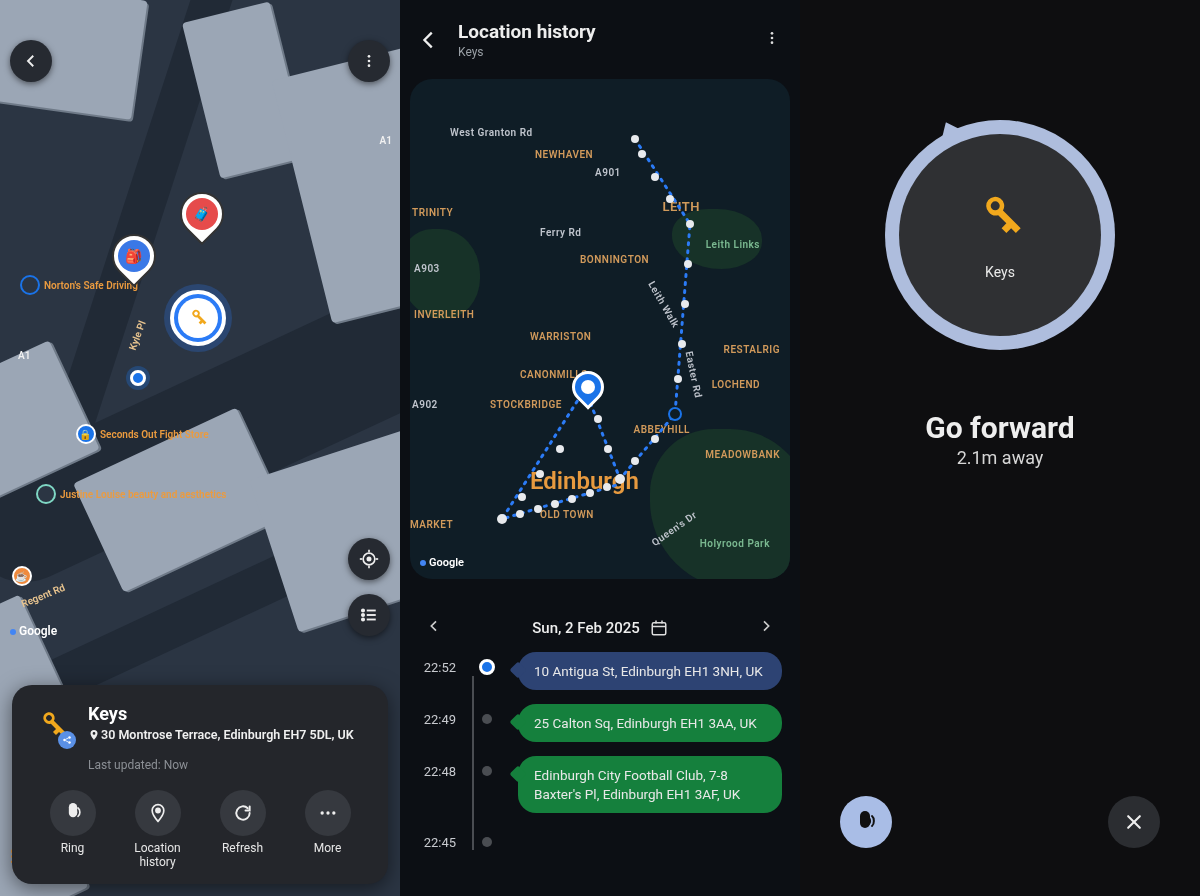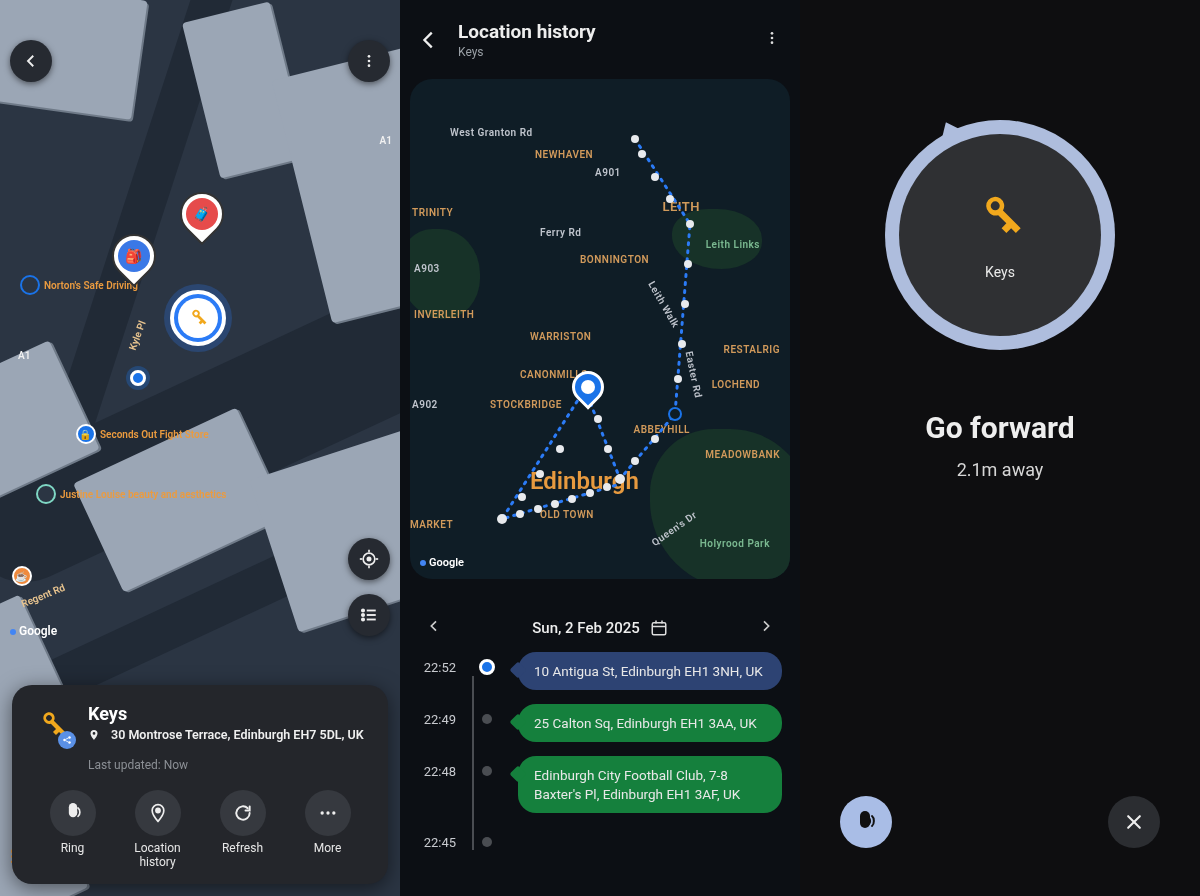--- a/index.html
+++ b/index.html
@@ -33,21 +33,21 @@
   .bluedot { position:absolute; width:16px; height:16px; border-radius:50%; background:#1a73e8; border:3px solid #fff; box-shadow:0 0 0 4px rgba(26,115,232,.3); }
 
   .glogo { position:absolute; left:10px; bottom:258px; display:flex; align-items:center; font-size:12px; font-weight:600; color:#fff; gap:3px; }
   .gdots span{display:inline-block;width:6px;height:6px;border-radius:50%;}
 
   .card { position:absolute; left:12px; right:12px; bottom:12px; background:#24262b; border-radius:20px; padding:18px 18px 14px; box-shadow:0 4px 20px rgba(0,0,0,.5); }
   .cardhead { display:flex; gap:14px; }
   .keyicon { width:44px; height:44px; position:relative; display:flex; align-items:center; justify-content:center; }
   .sharebadge { position:absolute; right:-2px; bottom:-2px; width:18px; height:18px; border-radius:50%; background:#5a90e6; display:flex; align-items:center; justify-content:center; font-size:10px; color:#fff; }
   .cardtitle { font-size:18px; font-weight:700; color:#fff; }
-  .addr { display:flex; align-items:center; gap:11px; font-size:12.5px; font-weight:600; color:#f0f0f0; margin-top:3px; }
+  .addr { display:flex; align-items:center; gap:1px; font-size:12.5px; font-weight:600; color:#f0f0f0; margin-top:3px; }
   .updated { font-size:12px; color:#8b8f95; margin-top:16px; }
   .actions { display:flex; justify-content:space-around; margin-top:18px; }
   .act { display:flex; flex-direction:column; align-items:center; gap:6px; width:74px; }
   .actcircle { width:46px; height:46px; border-radius:50%; background:#36393f; display:flex; align-items:center; justify-content:center; color:#eee; font-size:18px; }
   .actlabel { font-size:12px; color:#e6e6e6; text-align:center; line-height:1.15; }
 
   
   .p2head { display:flex; align-items:center; gap:14px; padding:20px 14px 10px; }
   .p2back { width:30px; height:30px; display:flex; align-items:center; justify-content:center; color:#eee; }
   .p2title { font-size:19px; font-weight:700; }
@@ -83,21 +83,21 @@
 
   
   .p3stack { position:absolute; inset:0; display:flex; flex-direction:column; align-items:center; justify-content:flex-start; padding-top:120px; }
   .compass { position:relative; width:230px; height:230px; }
   .ring { position:absolute; inset:0; border-radius:50%; background:#aebddd; }
   .ringinner { position:absolute; inset:14px; border-radius:50%; background:#2f3033; display:flex; flex-direction:column; align-items:center; justify-content:center; gap:20px; }
   .tip { position:absolute; left:50%; top:-4px; transform:translateX(-50%) rotate(-25deg); transform-origin:50% 120px; width:50px; height:40px; }
   .tipshape{ width:0;height:0;border-left:24px solid transparent;border-right:24px solid transparent;border-bottom:30px solid #aebddd; margin-top:-6px; border-radius:6px;}
   .tagname { font-size:14px; color:#eaeaea; }
   .gofwd { font-size:30px; font-weight:700; margin-top:60px; }
-  .dist { font-size:18px; color:#d6d6d6; margin-top:14px; }
+  .dist { font-size:18px; color:#d6d6d6; margin-top:2px; }
 
   .p3btn { position:absolute; bottom:48px; width:52px; height:52px; border-radius:50%; display:flex; align-items:center; justify-content:center; }
   .p3ring { left:40px; background:#a9bde6; color:#111; }
   .p3close { right:40px; background:#2b2d31; color:#eee; font-size:20px; }
 
   
   .keysvg path{ fill:#f1a81d; }
 </style>
 </head>
 <body>

